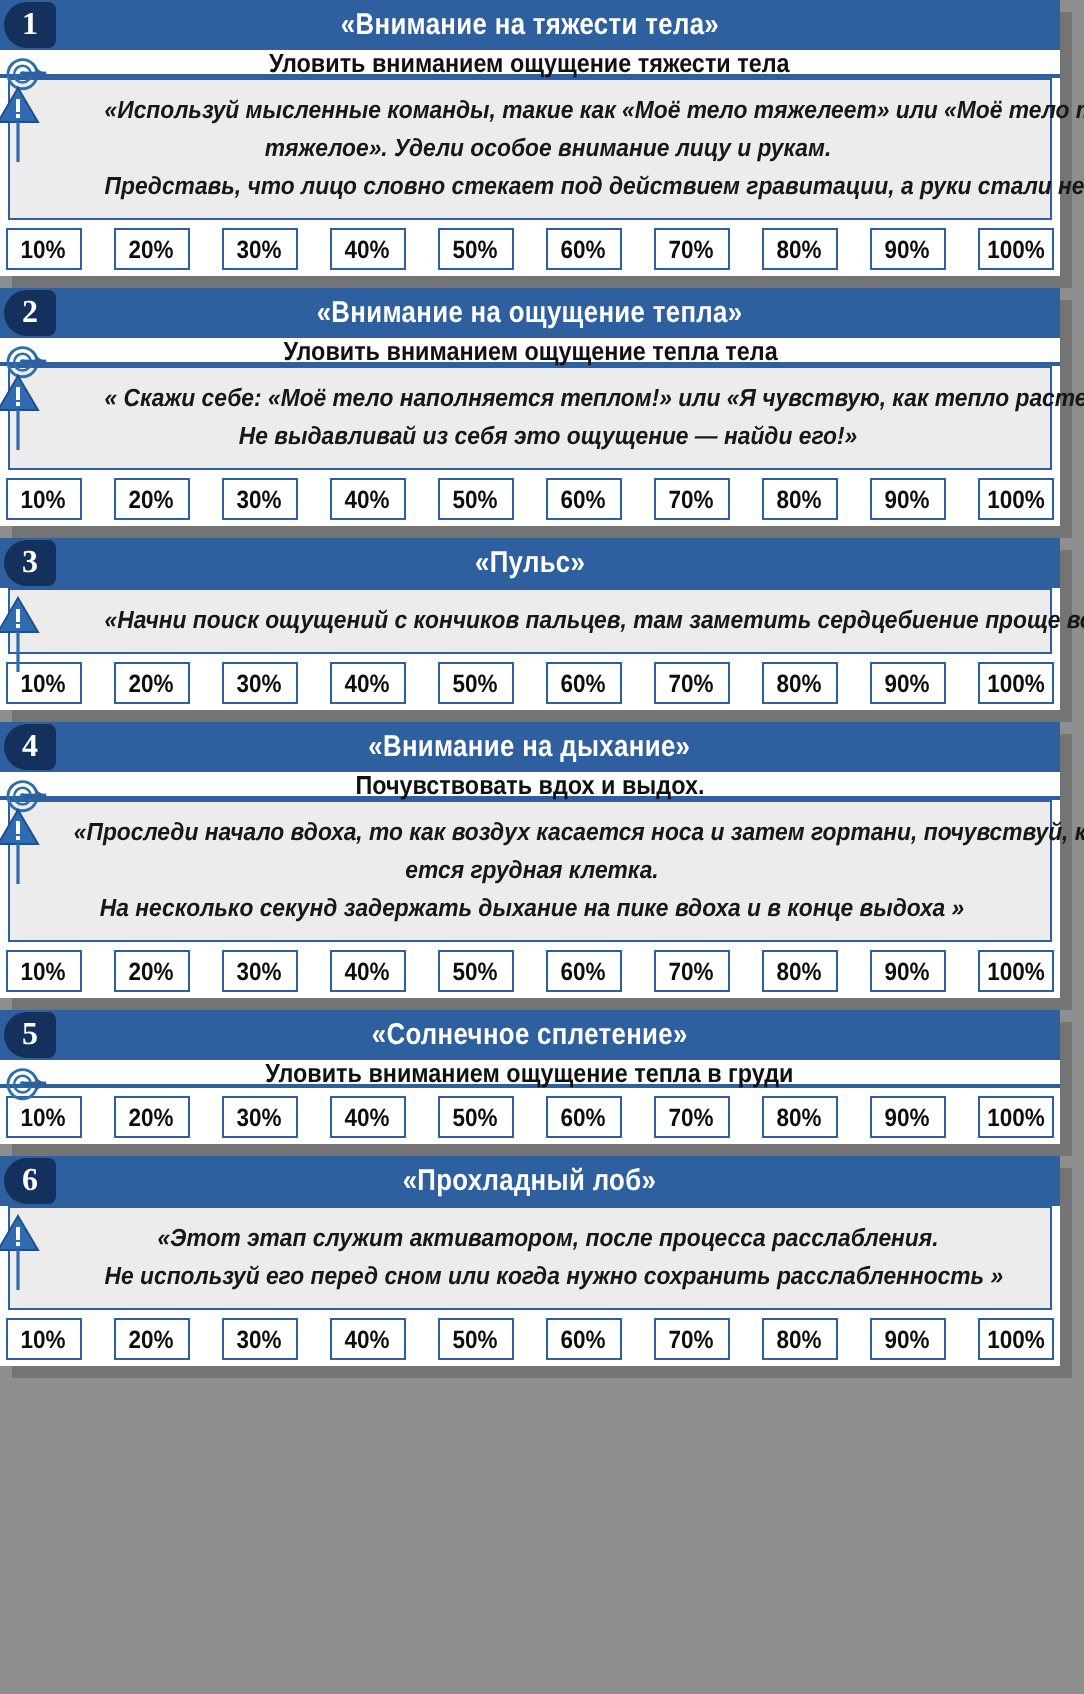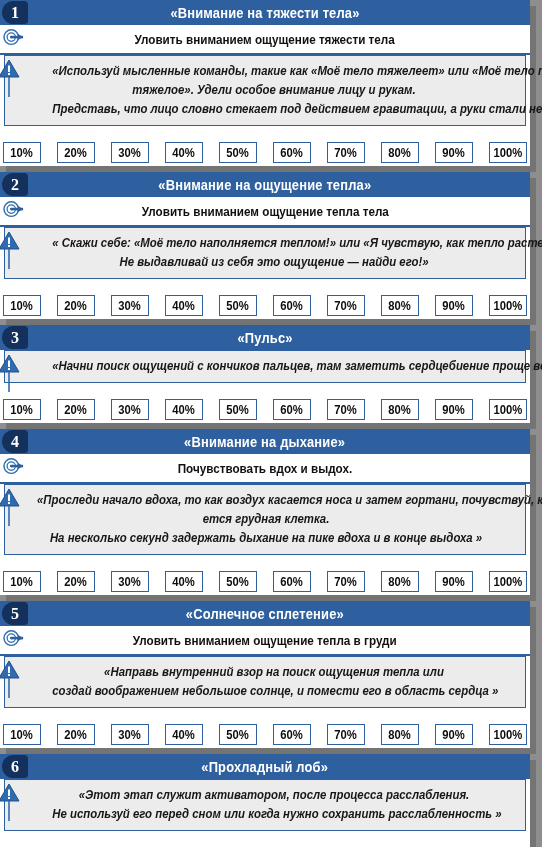--- a/index.html
+++ b/index.html
@@ -66,21 +66,21 @@
     color: #ffffff;
     font-size: 16px;
     font-weight: bold;
     font-family: "Liberation Serif", serif;
     z-index: 5;
   }
 
   
   .card-goal {
     position: relative;
-    height: 30px;
+    height: 14px;
     background: #ffffff;
     border-bottom: 2px solid #2e5f9e;
     display: flex;
     align-items: center;
     justify-content: center;
     box-sizing: border-box;
   }
   .card-goal-text {
     font-size: 13px;
     font-weight: bold;
@@ -133,21 +133,21 @@
     top: 2px;
     width: 24px;
     height: 40px;
     z-index: 7;
   }
 
   
   .card-scale {
     display: flex;
     background: #ffffff;
-    padding: 16px 3px 3px 3px;
+    padding: 4px 3px 3px 3px;
     box-sizing: border-box;
     gap: 16px;
   }
   .scale-cell {
     flex: 1 1 0;
     height: 21px;
     border: 1.5px solid #2e5f9e;
     background: #ffffff;
     display: flex;
     align-items: center;
@@ -405,32 +405,20 @@
       <div class="card-goal">
         <span class="target-icon"><svg viewBox="0 0 24 22" width="22" height="20">
             <circle cx="9" cy="10" r="8" fill="none" stroke="#2e6fae" stroke-width="1.6"></circle>
             <circle cx="9" cy="10" r="4.6" fill="none" stroke="#2e6fae" stroke-width="1.4"></circle>
             <circle cx="9" cy="10" r="1.6" fill="#2e6fae"></circle>
             <rect x="9" y="8.6" width="13" height="2.8" fill="#2e5f9e"></rect>
             <path d="M16 6.4 L22 10 L16 13.6 Z" fill="#2e5f9e"></path>
           </svg></span>
         <div class="card-goal-text">Уловить вниманием ощущение тепла в груди</div>
       </div>
-      <div class="card-note-wrap">
-        <div class="card-note">
-          <span class="warn-icon"><svg viewBox="0 0 24 40" width="24" height="40">
-              <path d="M12 2 L22 19 L2 19 Z" fill="#2f6bb0" stroke="#20508a" stroke-width="1"></path>
-              <rect x="11" y="7.5" width="2" height="6.5" fill="#ffffff"></rect>
-              <rect x="11" y="15" width="2" height="2" fill="#ffffff"></rect>
-              <rect x="11.2" y="19" width="1.6" height="20" fill="#2f6bb0"></rect>
-            </svg></span>
-          <span class="note-line">«Направь внутренний взор на поиск ощущения тепла или</span>
-          <span class="note-line">создай воображением небольшое солнце, и помести его в область сердца »</span>
-        </div>
-      </div>
       <div class="card-scale">
         <div class="scale-cell">
           <span>10%</span>
         </div>
         <div class="scale-cell">
           <span>20%</span>
         </div>
         <div class="scale-cell">
           <span>30%</span>
         </div>

